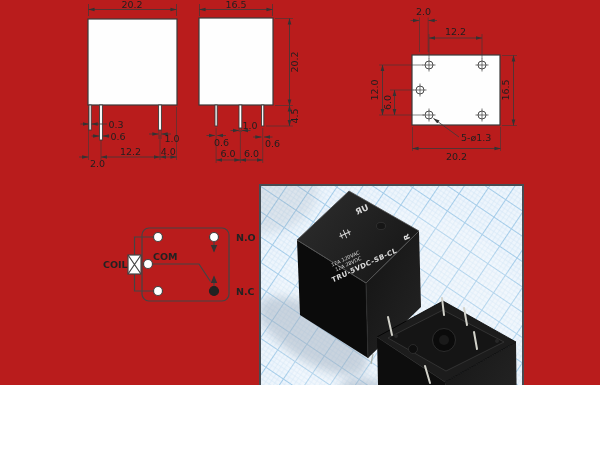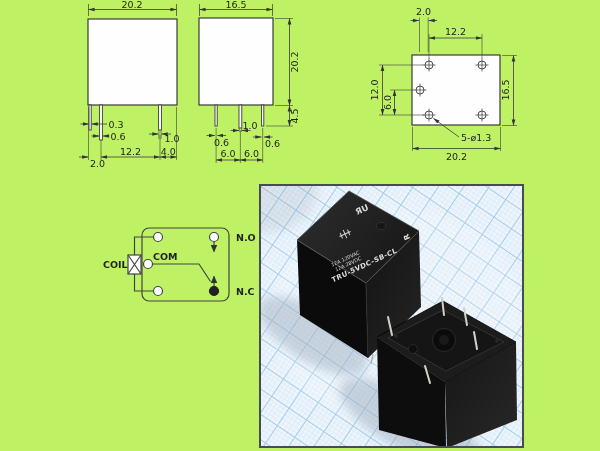--- a/index.html
+++ b/index.html
@@ -1,16 +1,16 @@
 <!DOCTYPE html>
 <html><head>
 <meta charset="utf-8">
 <style>
   html,body{margin:0;padding:0;background:#fff;}
-  .stage{position:relative;width:600px;height:451px;background:#bef264;overflow:hidden;
+  .stage{position:relative;width:600px;height:385px;background:#b91c1c;overflow:hidden;
          font-family:"DejaVu Sans", sans-serif;}
   .stage svg{display:block;}
   .abs{position:absolute;}
   .dim-text{font-size:9.5px;fill:#1f1f1f;}
   .schem-text{font-size:9.5px;font-weight:700;fill:#222;}
   #photo-frame{position:absolute;left:259px;top:184px;width:261px;height:260px;
                border:2px solid #474c52;background:#eef5fc;}
 </style>
 </head>
 <body>

